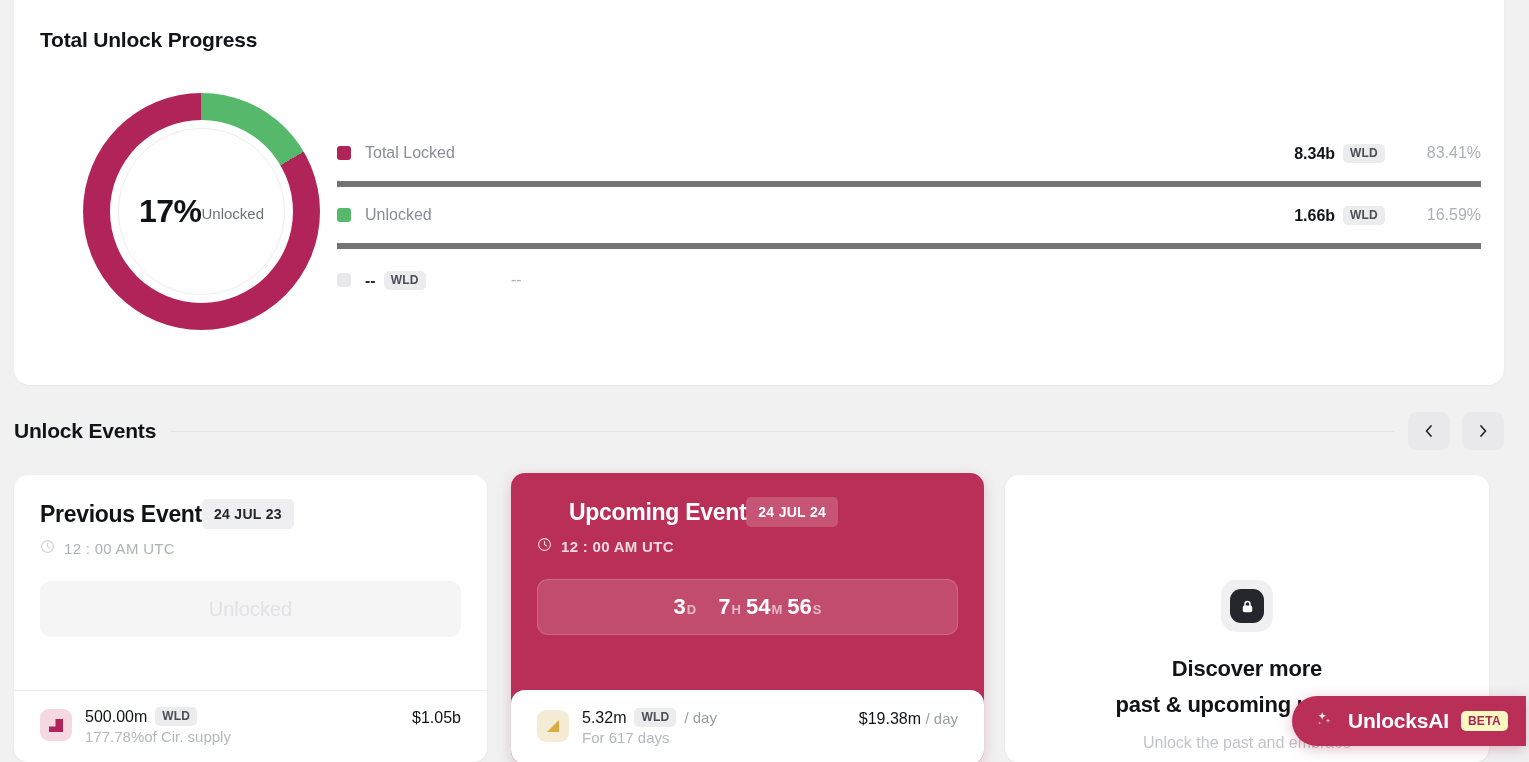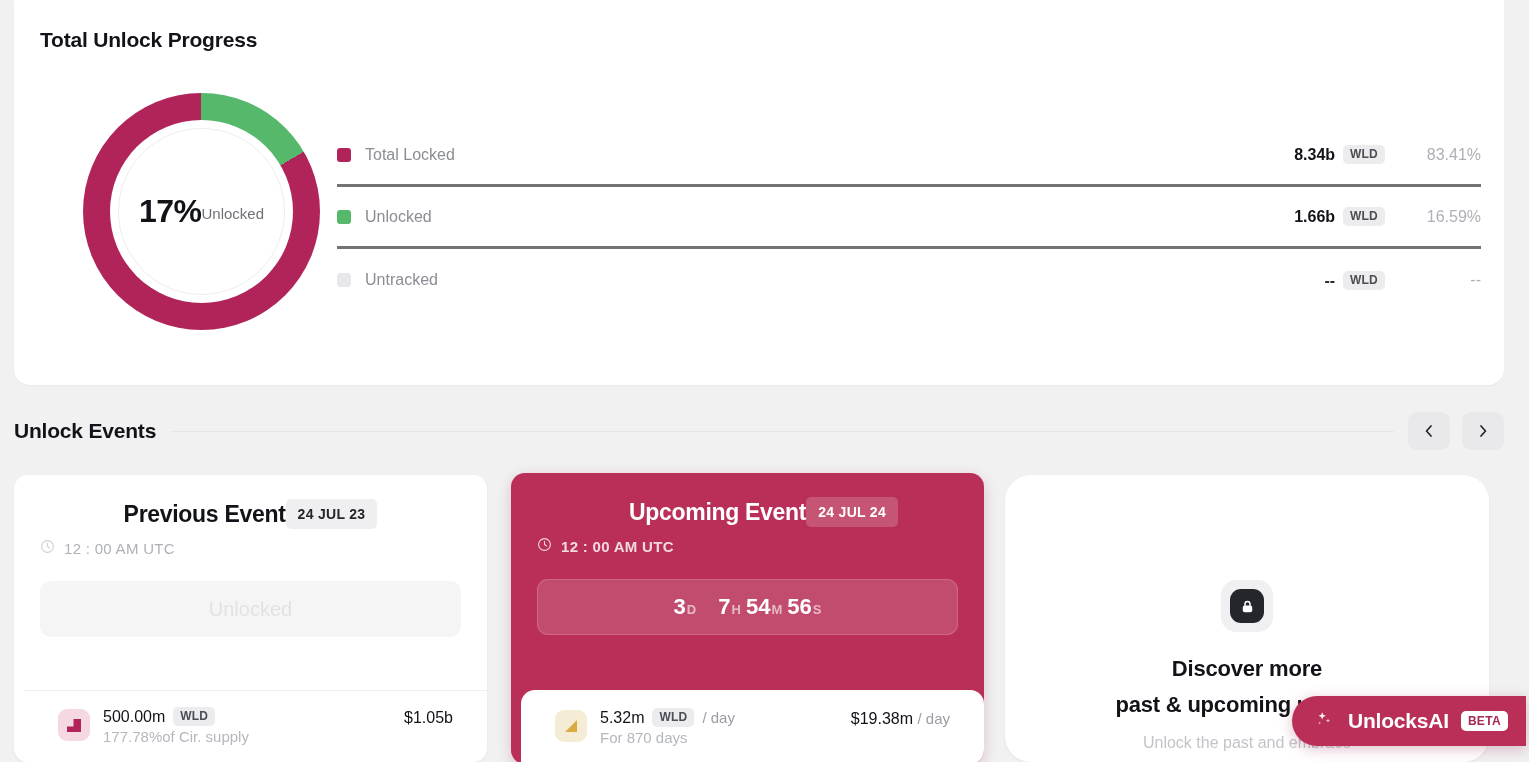--- a/index.html
+++ b/index.html
@@ -60,21 +60,21 @@
   .donut-sub { font-size: 15px; color: #6f7278; margin-top: 4px; }
 
   
   .legend {
     position: absolute; left: 323px; top: 125px;
     width: 1144px;
   }
   .legend-row {
     display: flex; align-items: center;
     height: 62px;
-    border-bottom: 3px solid #737373;
+    border-bottom: 6px solid #737373;
   }
   .legend-row:last-child { border-bottom: none; }
   .legend-swatch {
     width: 14px; height: 14px; border-radius: 3px; flex: 0 0 auto;
     margin-right: 14px;
   }
   .legend-label { font-size: 16px; color: #8a8d94; flex: 1 1 auto; }
   .legend-amount { font-size: 16px; font-weight: 700; color: #111318; }
   .tick-chip {
     display: inline-block;
@@ -126,24 +126,24 @@
     border-radius: 14px;
     box-shadow: 0 1px 3px rgba(0,0,0,0.05);
     overflow: hidden;
   }
   .card.prev { left: 0; }
   .card.next {
     left: 497px; top: -2px; height: 291px;
     background: #b92f57;
     box-shadow: 0 4px 14px rgba(150,30,70,0.22);
   }
-  .card.promo { left: 991px; width: 484px; border-radius: 26px; }
+  .card.promo { left: 991px; width: 484px; }
 
   .card-head { position: relative; padding: 24px 26px 0; }
-  .card-title-row { display: flex; align-items: center; justify-content: center; }
+  .card-title-row { display: flex; align-items: center; justify-content: flex-start; }
   .card-title { font-size: 23px; font-weight: 700; color: #111318; letter-spacing: -0.3px; }
   .card.next .card-title { color: #ffffff; margin-left: 32px; }
   .date-chip {
     background: #efeff1;
     border-radius: 5px;
     padding: 7px 12px;
     font-size: 14px; font-weight: 700; color: #24262b;
     letter-spacing: 0.3px;
   }
   .card.next .date-chip { background: rgba(255,255,255,0.18); color: #ffffff; }
@@ -169,23 +169,23 @@
     border: 1px solid rgba(255,255,255,0.16);
   }
   .countdown { display: flex; align-items: baseline; gap: 5px; }
   .cd-seg { display: inline-flex; align-items: baseline; }
   .cd-num { font-size: 22px; font-weight: 700; color: #ffffff; }
   .cd-unit { font-size: 13px; font-weight: 700; color: rgba(255,255,255,0.6); margin-left: 1px; }
   .cd-gap { width: 12px; }
 
   
   .card-foot {
-    position: absolute; left: 10px; right: 0; bottom: 0;
+    position: absolute; left: 0; right: 0; bottom: 0;
     border-top: 1px solid #eeeef0;
-    padding: 16px 34px 0;
+    padding: 16px 26px 0;
     display: flex; align-items: flex-start;
     height: 72px;
   }
   .card.next .card-foot {
     background: #ffffff;
     border-top: none;
     border-radius: 14px 14px 0 0;
     height: 74px;
     padding-top: 18px;
   }
@@ -241,21 +241,21 @@
     display: flex; align-items: center;
     gap: 12px;
     padding: 0 18px 0 22px;
     background: #b92f57;
     border-radius: 25px 0 0 25px;
     box-shadow: 0 3px 14px rgba(140,25,65,0.28);
     cursor: pointer;
   }
   .ai-label { font-size: 21px; font-weight: 700; color: #ffffff; letter-spacing: -0.2px; }
   .ai-beta {
-    background: #ffffff;
+    background: #fef9c3;
     color: #a8285090;
     color: #a62850;
     border-radius: 5px;
     padding: 3px 7px;
     font-size: 12px; font-weight: 700; letter-spacing: 0.3px;
   }
 </style>
 </head>
 <body>
 
@@ -285,21 +285,20 @@
 
       <div class="legend-row">
         <span class="legend-swatch" style="background:#55b86a"></span>
         <span class="legend-label">Unlocked</span>
         <span class="legend-amount"><span>1.66b</span><span class="tick-chip">WLD</span></span>
         <span class="legend-pct">16.59%</span>
       </div>
 
       <div class="legend-row muted">
         <span class="legend-swatch" style="background:#e8e8ea"></span>
-        <span class="legend-label">Untracked</span>
         <span class="legend-amount"><span>--</span><span class="tick-chip">WLD</span></span>
         <span class="legend-pct">--</span>
       </div>
 
     </div>
   </section>
 
   <div class="events-head">
     <span class="events-title">Unlock Events</span>
     <span class="events-rule"></span>
@@ -405,21 +404,21 @@
           <svg width="18" height="18" viewBox="0 0 18 18">
               <path d="M3 15L15 3V15H3Z" fill="#d9ab42"></path>
             </svg>
         </span>
         <div class="foot-main">
           <div class="foot-line1">
             <span>5.32m</span>
               <span class="tick-chip">WLD</span>
               <span class="foot-per">/ day</span>
           </div>
-          <div class="foot-line2">For 870 days</div>
+          <div class="foot-line2">For 617 days</div>
         </div>
         <div class="foot-right">
           <span class="foot-usd">$19.38m</span>
           <span class="foot-usd-per">/ day</span>
         </div>
       </div>
     </article>
 
     <article class="card promo">
       <div class="promo-inner">

